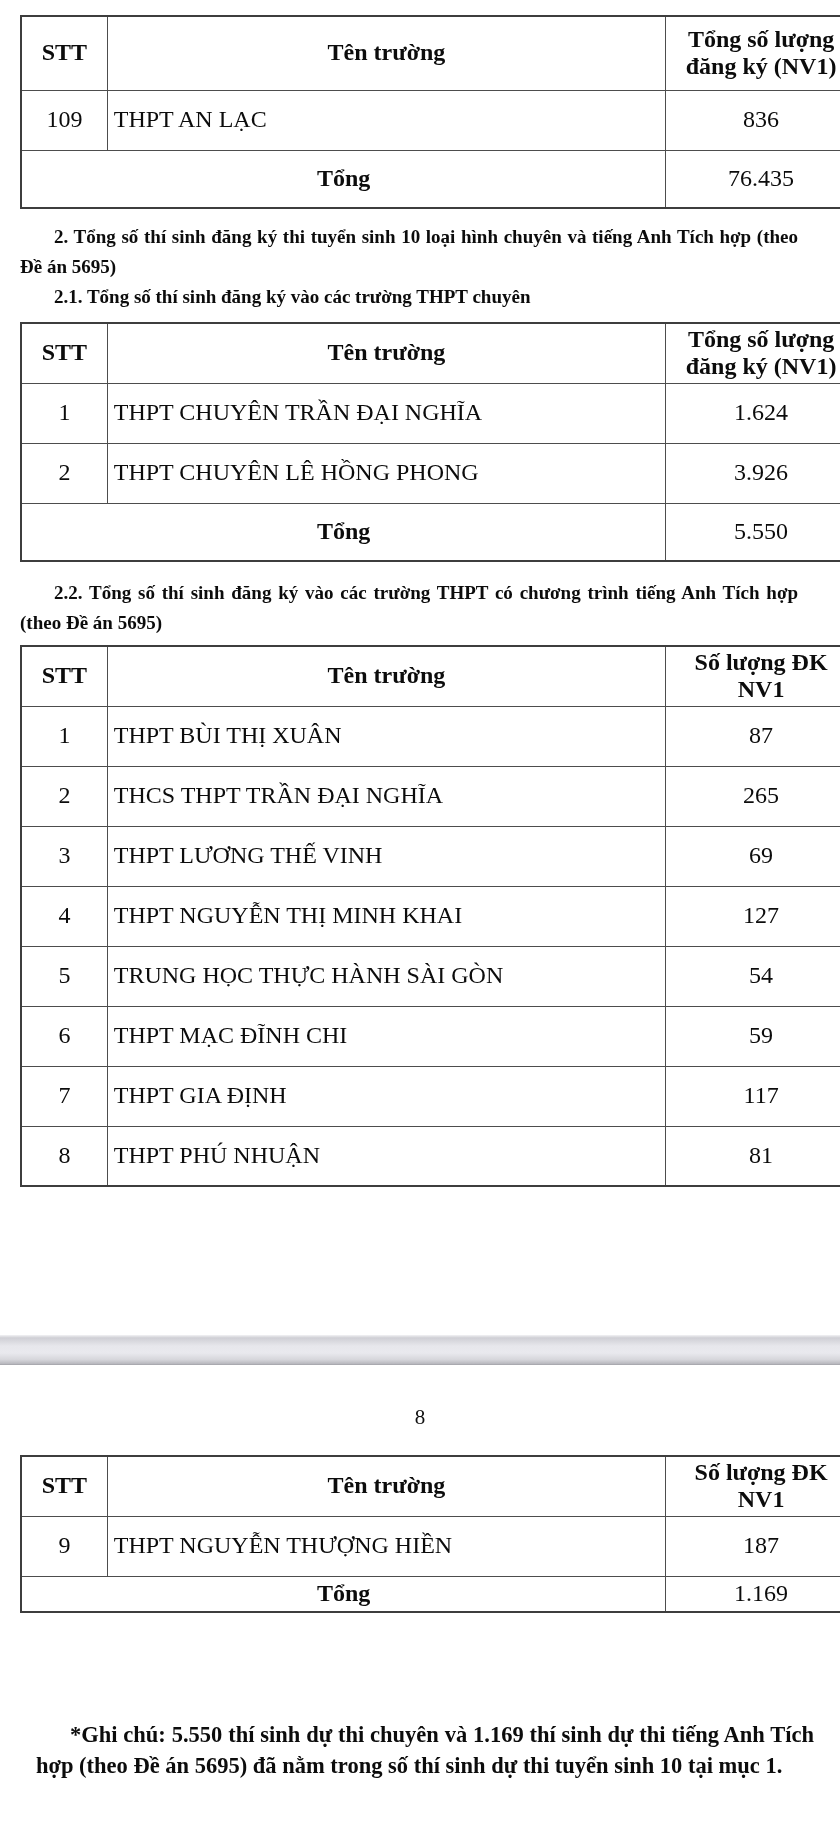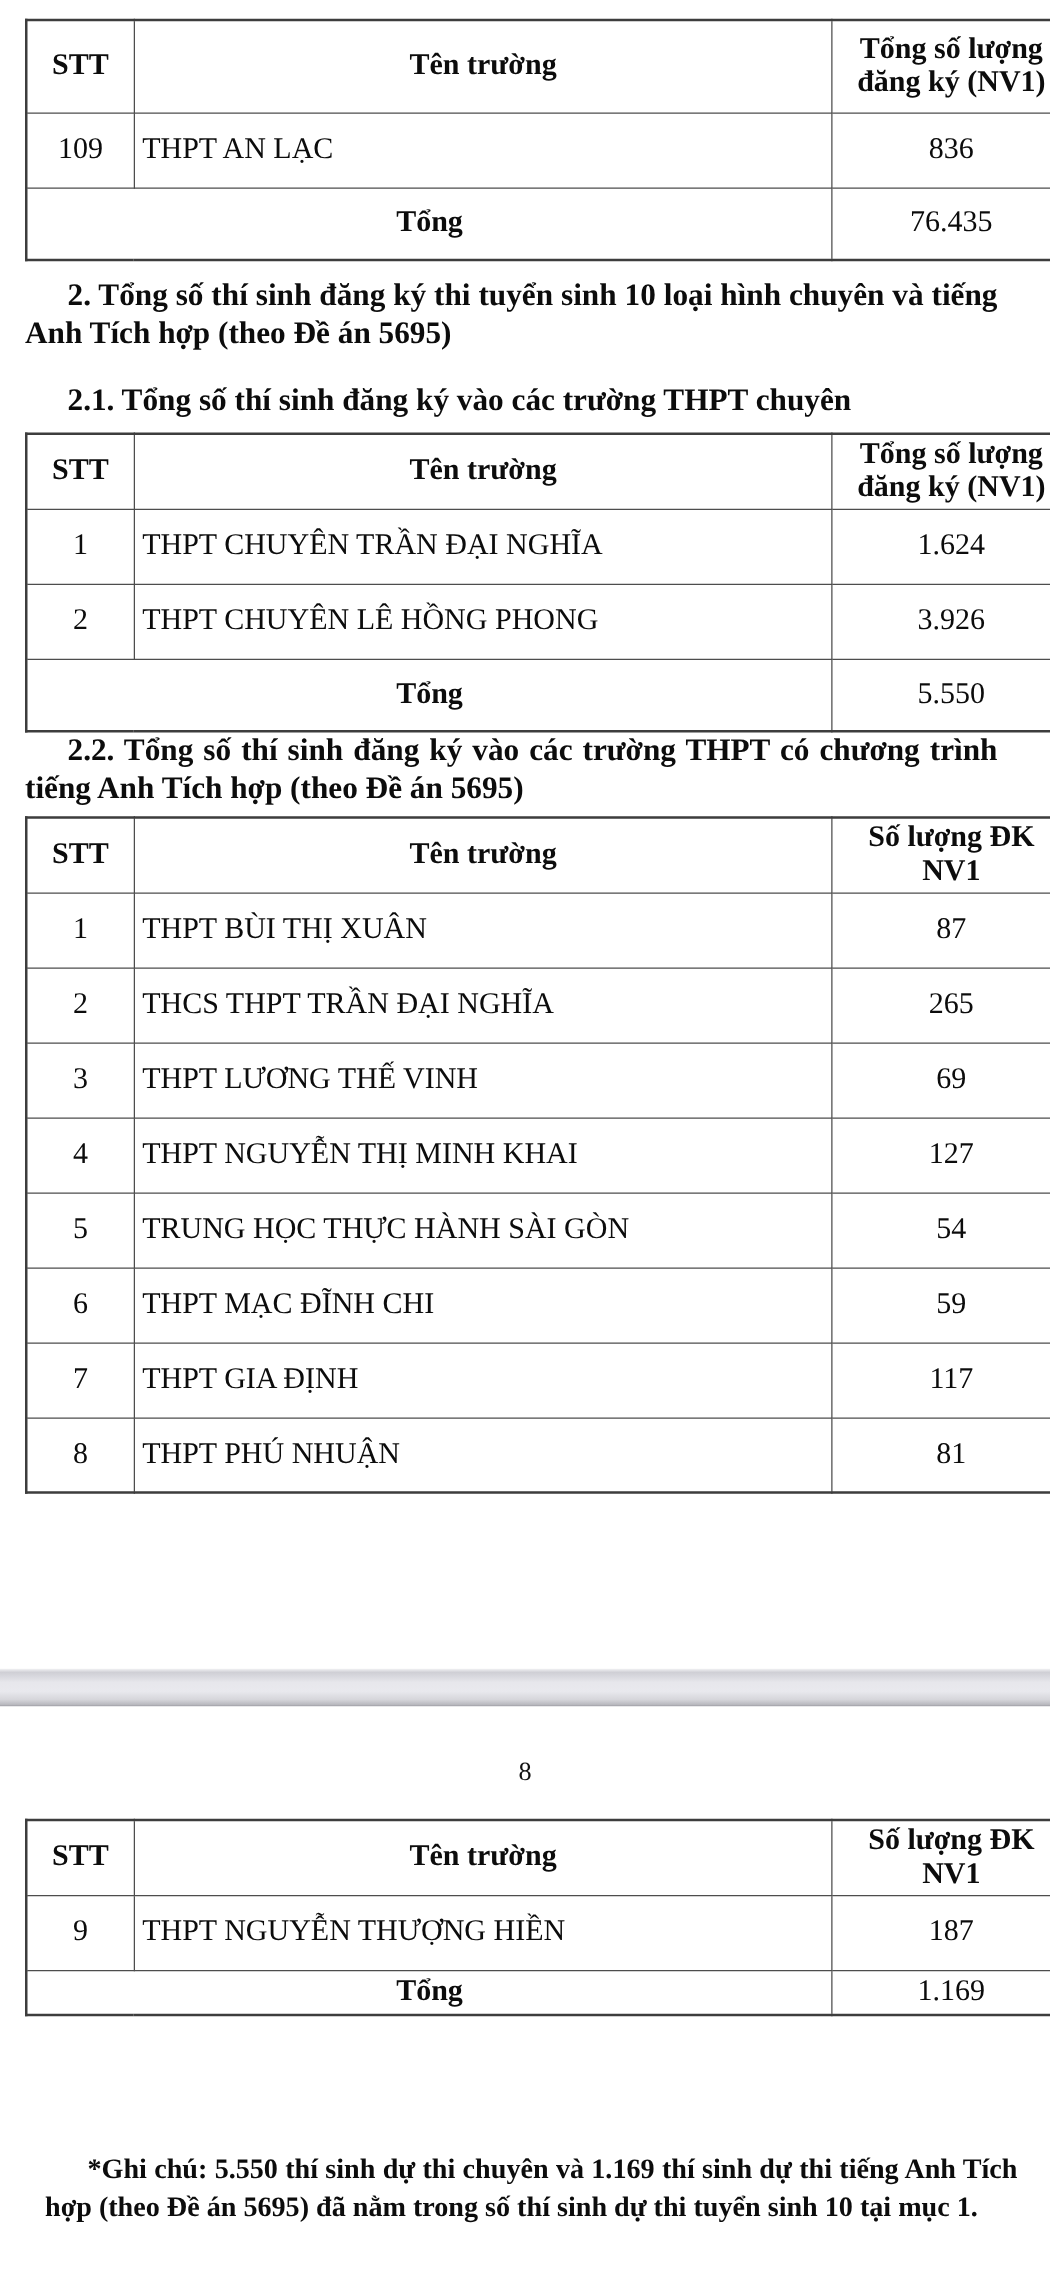--- a/index.html
+++ b/index.html
@@ -25,38 +25,38 @@
   td.c-stt{text-align:center;}
   td.c-name{text-align:left;padding-left:14px;}
   td.c-value{text-align:center;}
   tr.h-row{height:74px;}
   tr.d-row{height:60px;padding-left:14px;}
   tr.t-row{height:58px;}
   tr.t-row-sm{height:36px;}
   td.total-label{text-align:center;font-weight:bold;}
   td.total-value{text-align:center;font-weight:normal;}
   .heading{
-    font-weight:bold;font-size:25px;line-height:30px;
+    font-weight:bold;font-size:19px;line-height:30px;
     text-align:justify;text-indent:34px;margin:0;
   }
   .sep-band{
     position:absolute;left:0;top:1335px;width:840px;height:29px;
     background:linear-gradient(to bottom,
       #f2f2f4 0%,#cfcfd5 10%,#e7e7ec 38%,#e9e9ee 62%,#d6d6db 85%,#b6b6bc 100%);
     border-bottom:1px solid #a9a9af;
   }
   .page-number{
     position:absolute;left:0;top:1405px;width:840px;
     text-align:center;font-size:21px;color:#111;
   }
   .tbl1{margin-top:15px;}
   .h-s2{margin-top:13px;}
-  .h-s21{margin-top:24px;}
+  .h-s21{margin-top:0;}
   .tbl21{margin-top:10px;}
-  .h-s22{}
+  .h-s22{margin-top:16px;}
   .tbl22{margin-top:7px;}
   .tbl3{position:absolute;left:20px;top:1455px;}
   .note{
     position:absolute;left:20px;top:1703px;width:778px;
     font-weight:bold;font-size:22.5px;line-height:31px;
     text-align:justify;text-indent:34px;margin:16px;
   }
 </style>
 </head>
 <body>

